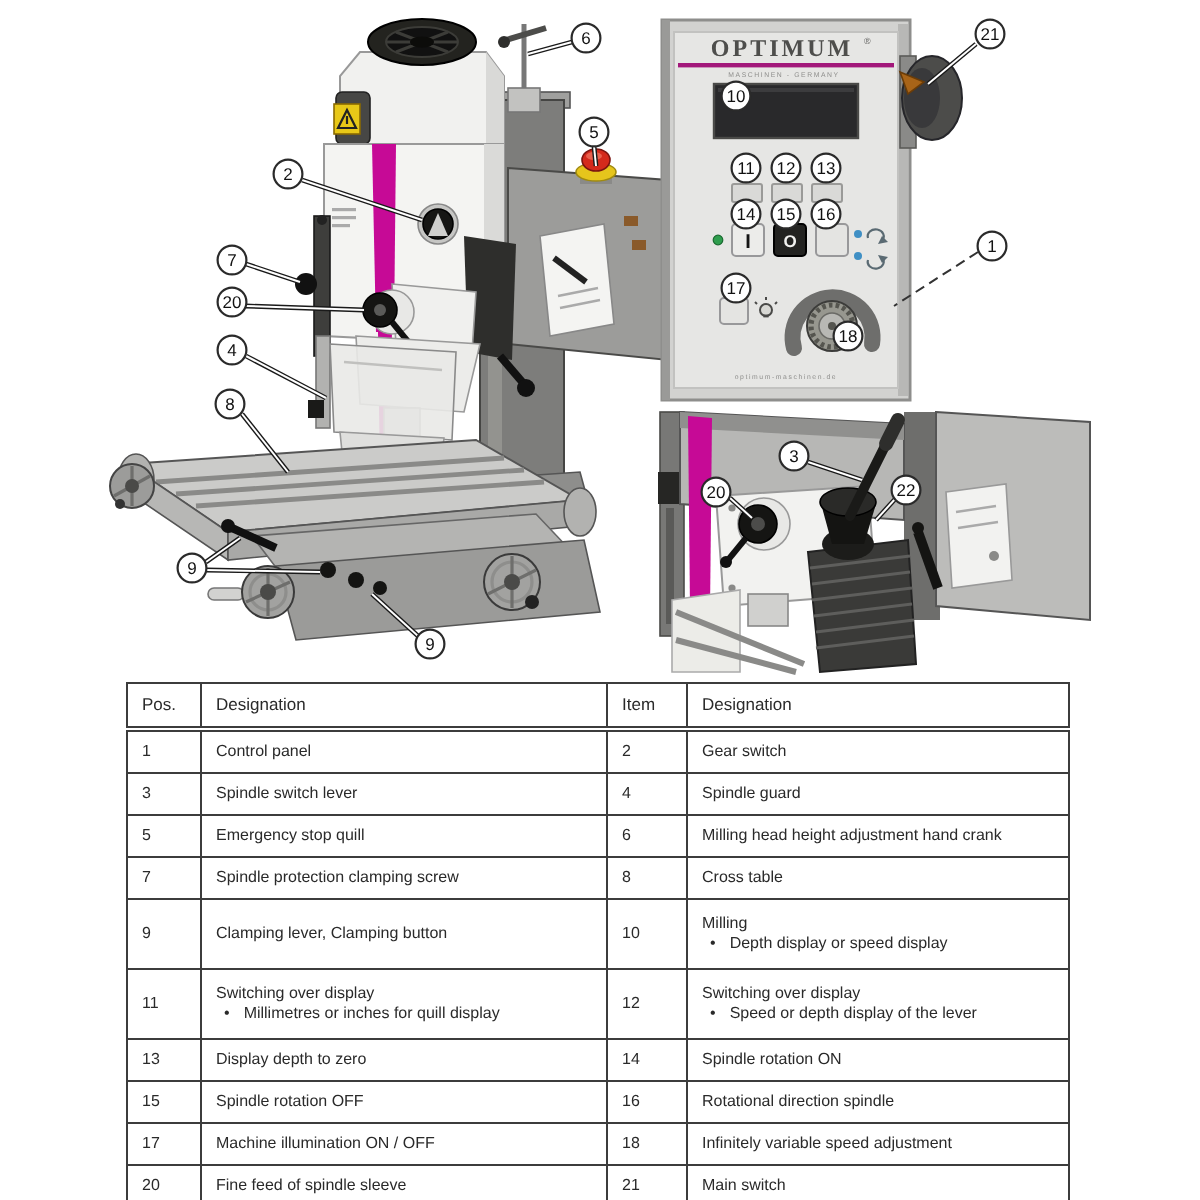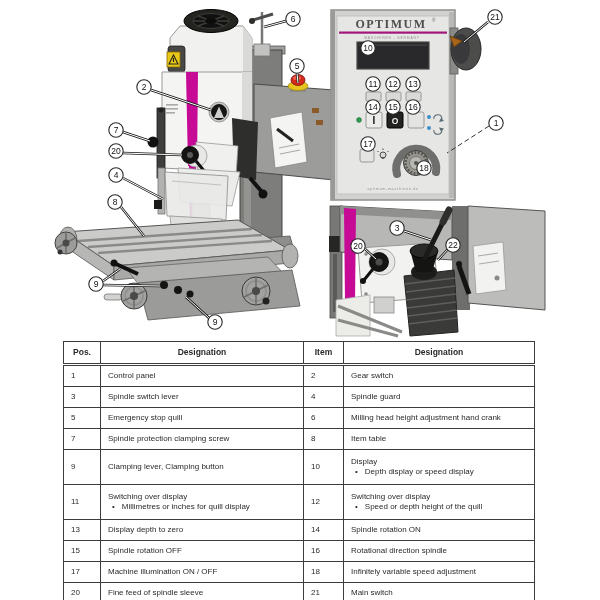--- a/index.html
+++ b/index.html
@@ -10,21 +10,21 @@
   .co circle{fill:#ffffff;stroke:#2a2a2a;stroke-width:1.1;}
   .co text{font:8.5px "Liberation Sans",sans-serif;fill:#111;text-anchor:middle;}
   .lb{stroke:#1a1a1a;stroke-width:2.4;fill:none;}
   .lw{stroke:#ffffff;stroke-width:1.0;fill:none;}
   .ld{stroke:#333;stroke-width:1;stroke-dasharray:5,3;fill:none;}
   
   .parts{position:absolute;left:63px;top:341px;width:471px;border-collapse:collapse;
          table-layout:fixed;font-size:8px;line-height:1.25;color:#2a2a2a;}
   .parts th,.parts td{border:1px solid #3c3c3c;padding:1px 7px;vertical-align:middle;
          overflow:hidden;white-space:nowrap;}
-  .parts th{height:19px;text-align:center;font-size:8.5px;font-weight:bold;
+  .parts th{height:19px;text-align:left;font-size:8.5px;font-weight:normal;
          border-bottom:3px double #3c3c3c;margin-left:30px;}
   .parts tr.n td{height:18px;}
   .parts tr.t td{height:32px;}
   .c-pos{width:37px;} .c-d1{width:203px;} .c-item{width:40px;} .c-d2{width:191px;}
   .b{display:block;padding-left:4px;}
   .b::before{content:"\2022";padding-right:7px;}
   
   .brand{font-family:"Liberation Serif",serif;font-weight:bold;font-size:12px;
          letter-spacing:1.5px;fill:#4e4e4c;text-anchor:middle;}
   .brandmark{font-size:4.5px;fill:#6a6a68;}
@@ -479,33 +479,33 @@
     <tr class="n">
       <td>5</td>
           <td>Emergency stop quill</td>
       <td>6</td>
           <td>Milling head height adjustment hand crank</td>
     </tr>
     <tr class="n">
       <td>7</td>
           <td>Spindle protection clamping screw</td>
       <td>8</td>
-          <td>Item table</td>
+          <td>Cross table</td>
     </tr>
     <tr class="t">
       <td>9</td>
           <td>Clamping lever, Clamping button</td>
       <td>10</td>
-      <td><span>Display</span><span class="b">Depth display or speed display</span></td>
+      <td><span>Milling</span><span class="b">Depth display or speed display</span></td>
     </tr>
     <tr class="t">
       <td>11</td>
       <td><span>Switching over display</span><span class="b">Millimetres or inches for quill display</span></td>
       <td>12</td>
-      <td><span>Switching over display</span><span class="b">Speed or depth height of the quill</span></td>
+      <td><span>Switching over display</span><span class="b">Speed or depth display of the lever</span></td>
     </tr>
     <tr class="n">
       <td>13</td>
           <td>Display depth to zero</td>
       <td>14</td>
           <td>Spindle rotation ON</td>
     </tr>
     <tr class="n">
       <td>15</td>
           <td>Spindle rotation OFF</td>

